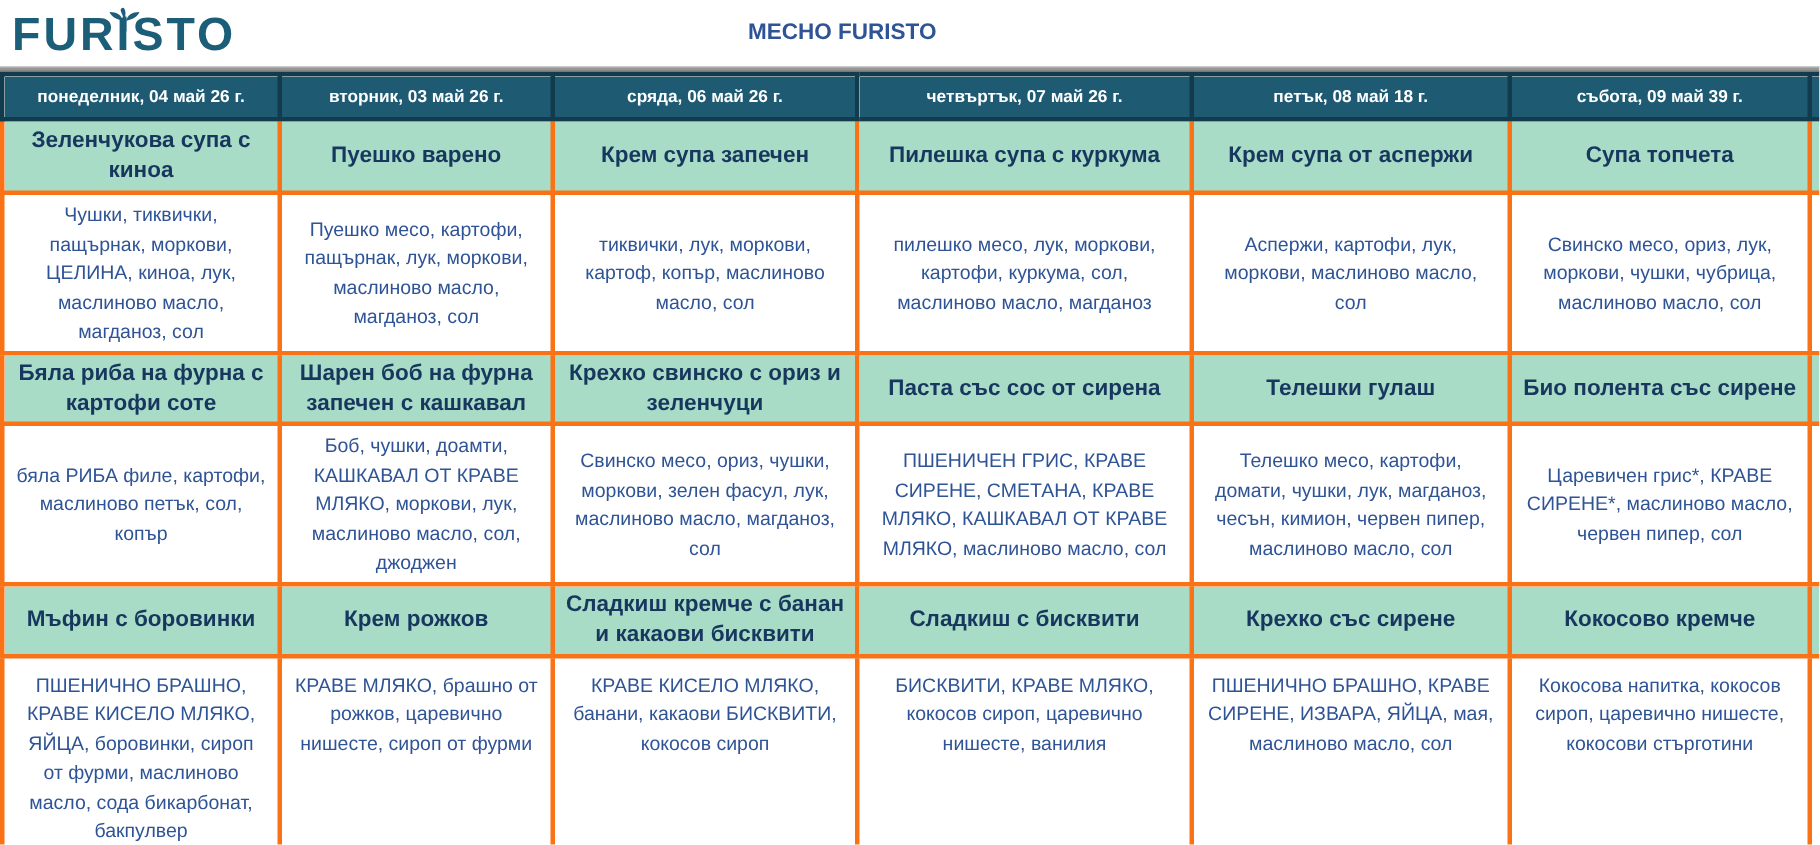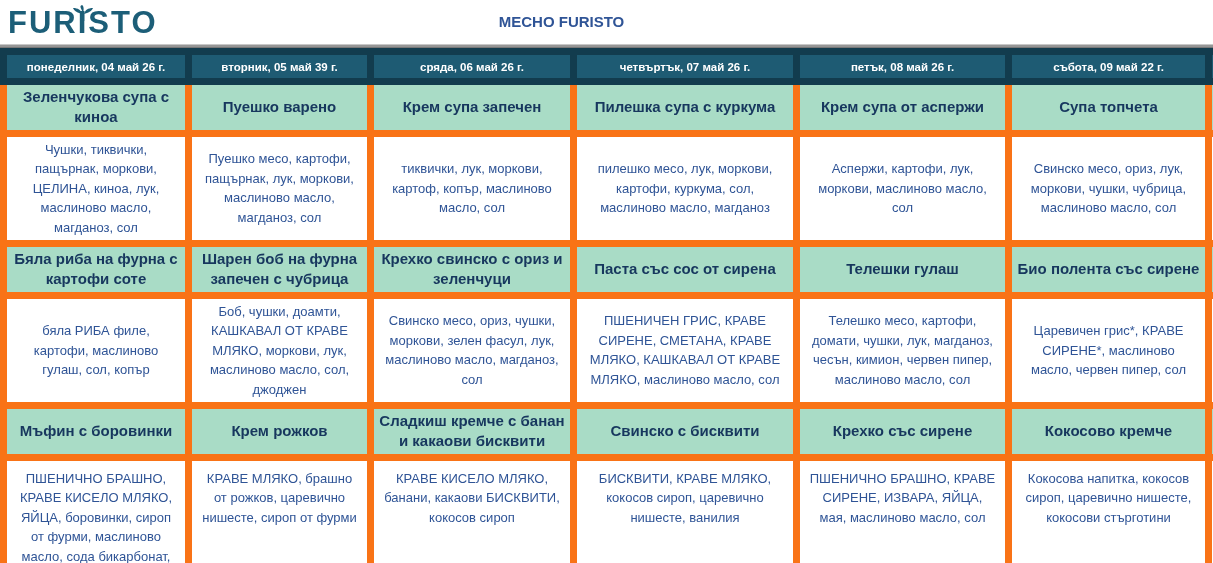--- a/index.html
+++ b/index.html
@@ -46,21 +46,21 @@
     border-bottom: 1px solid #787878;
   }
   
   .table-clip { width: 1213px; overflow: hidden; }
   table.menu {
     table-layout: fixed;
     border-collapse: collapse;
     width: 1420px;
   }
   td, th {
-    border: 7px solid #f97316;
+    border: 3px solid #f97316;
     text-align: center;
     vertical-align: middle;
     overflow: hidden;
   }
   tr.day-row th {
     height: 30px;
     background: #1e5b73;
     color: #ffffff;
     font-size: 11.5px;
     font-weight: bold;
@@ -110,25 +110,25 @@
         <col style="width:182px">
         <col style="width:203px">
     <col style="width:223px">
         <col style="width:212px">
         <col style="width:200px">
     <col style="width:215px">
   </colgroup>
   <tbody>
         <tr class="day-row">
     <th>понеделник, 04 май 26 г.</th>
-    <th>вторник, 05 май 39 г.</th>
+    <th>вторник, 03 май 26 г.</th>
     <th>сряда, 06 май 26 г.</th>
     <th>четвъртък, 07 май 26 г.</th>
-    <th>петък, 08 май 26 г.</th>
-    <th>събота, 09 май 22 г.</th>
+    <th>петък, 08 май 18 г.</th>
+    <th>събота, 09 май 39 г.</th>
     <th></th>
   </tr>
 
   <tr class="name-row r-name1">
     <td>Зеленчукова супа с киноа</td>
     <td>Пуешко варено</td>
     <td>Крем супа запечен</td>
     <td>Пилешка супа с куркума</td>
     <td>Крем супа от аспержи</td>
     <td>Супа топчета</td>
@@ -139,42 +139,42 @@
     <td>Пуешко месо, картофи, пащърнак, лук, моркови, маслиново масло, магданоз, сол</td>
     <td>тиквички, лук, моркови, картоф, копър,  маслиново масло, сол</td>
     <td>пилешко месо, лук, моркови, картофи, куркума, сол, маслиново масло, магданоз</td>
     <td>Аспержи, картофи, лук, моркови,  маслиново масло, сол</td>
     <td>Свинско месо, ориз, лук, моркови, чушки, чубрица, маслиново масло, сол</td>
     <td></td>
   </tr>
 
   <tr class="name-row r-name2">
     <td>Бяла риба на фурна с картофи соте</td>
-    <td>Шарен боб на фурна запечен с чубрица</td>
+    <td>Шарен боб на фурна запечен с кашкавал</td>
     <td>Крехко свинско с ориз и зеленчуци</td>
     <td>Паста със сос от сирена</td>
     <td>Телешки гулаш</td>
     <td>Био полента със сирене</td>
     <td></td>
   </tr>
   <tr class="ing-row r-ing2">
-    <td>бяла РИБА филе, картофи, маслиново гулаш, сол, копър</td>
+    <td>бяла РИБА филе, картофи, маслиново петък, сол, копър</td>
     <td>Боб, чушки, доамти, КАШКАВАЛ ОТ КРАВЕ МЛЯКО, моркови, лук, маслиново масло, сол, джоджен</td>
     <td>Свинско месо, ориз, чушки, моркови, зелен фасул, лук, маслиново масло, магданоз, сол</td>
     <td>ПШЕНИЧЕН ГРИС, КРАВЕ СИРЕНЕ, СМЕТАНА, КРАВЕ МЛЯКО, КАШКАВАЛ ОТ КРАВЕ МЛЯКО, маслиново масло, сол</td>
     <td>Телешко месо, картофи, домати, чушки, лук,  магданоз, чесън, кимион, червен пипер, маслиново масло, сол</td>
     <td>Царевичен грис*, КРАВЕ СИРЕНЕ*, маслиново масло, червен пипер, сол</td>
     <td></td>
   </tr>
 
   <tr class="name-row r-name3">
     <td>Мъфин с боровинки</td>
     <td>Крем рожков</td>
     <td>Сладкиш кремче с банан и какаови бисквити</td>
-    <td>Свинско с бисквити</td>
+    <td>Сладкиш с бисквити</td>
     <td>Крехко със сирене</td>
     <td>Кокосово кремче</td>
     <td></td>
   </tr>
   <tr class="ing-row r-ing3">
     <td>ПШЕНИЧНО БРАШНО, КРАВЕ КИСЕЛО МЛЯКО, ЯЙЦА, боровинки, сироп от фурми, маслиново масло, сода бикарбонат, бакпулвер</td>
     <td>КРАВЕ МЛЯКО, брашно от рожков, царевично нишесте, сироп от фурми</td>
     <td>КРАВЕ КИСЕЛО МЛЯКО, банани, какаови БИСКВИТИ, кокосов сироп</td>
     <td>БИСКВИТИ, КРАВЕ МЛЯКО, кокосов сироп, царевично нишесте, ванилия</td>
     <td>ПШЕНИЧНО БРАШНО, КРАВЕ СИРЕНЕ, ИЗВАРА, ЯЙЦА, мая, маслиново масло, сол</td>

